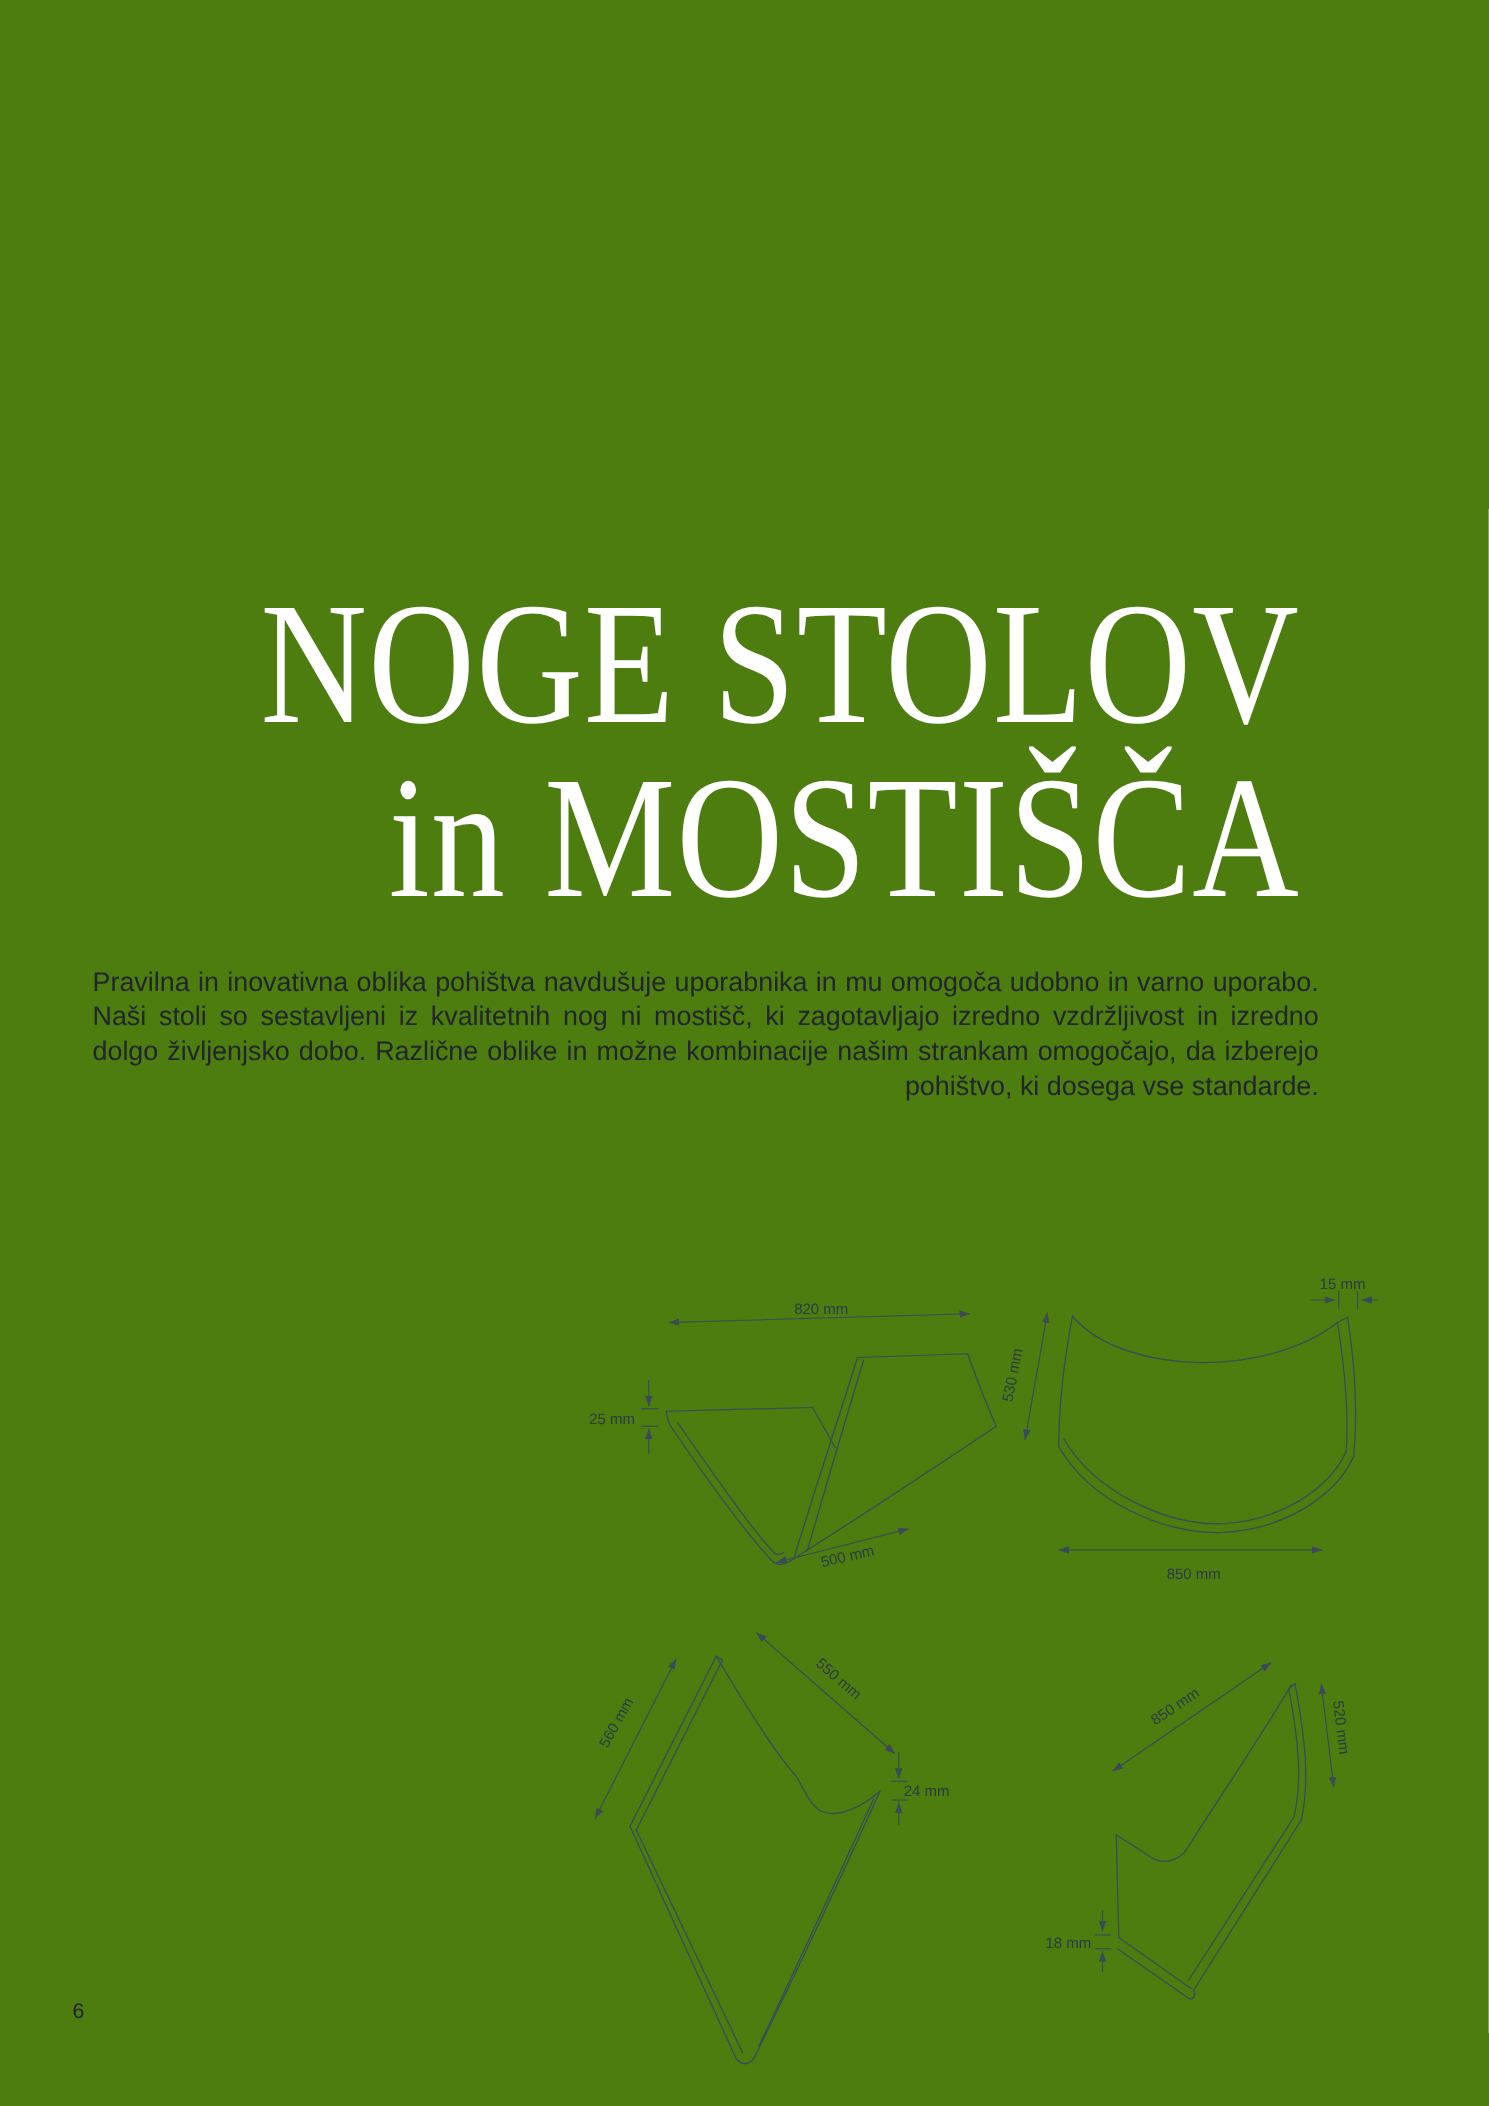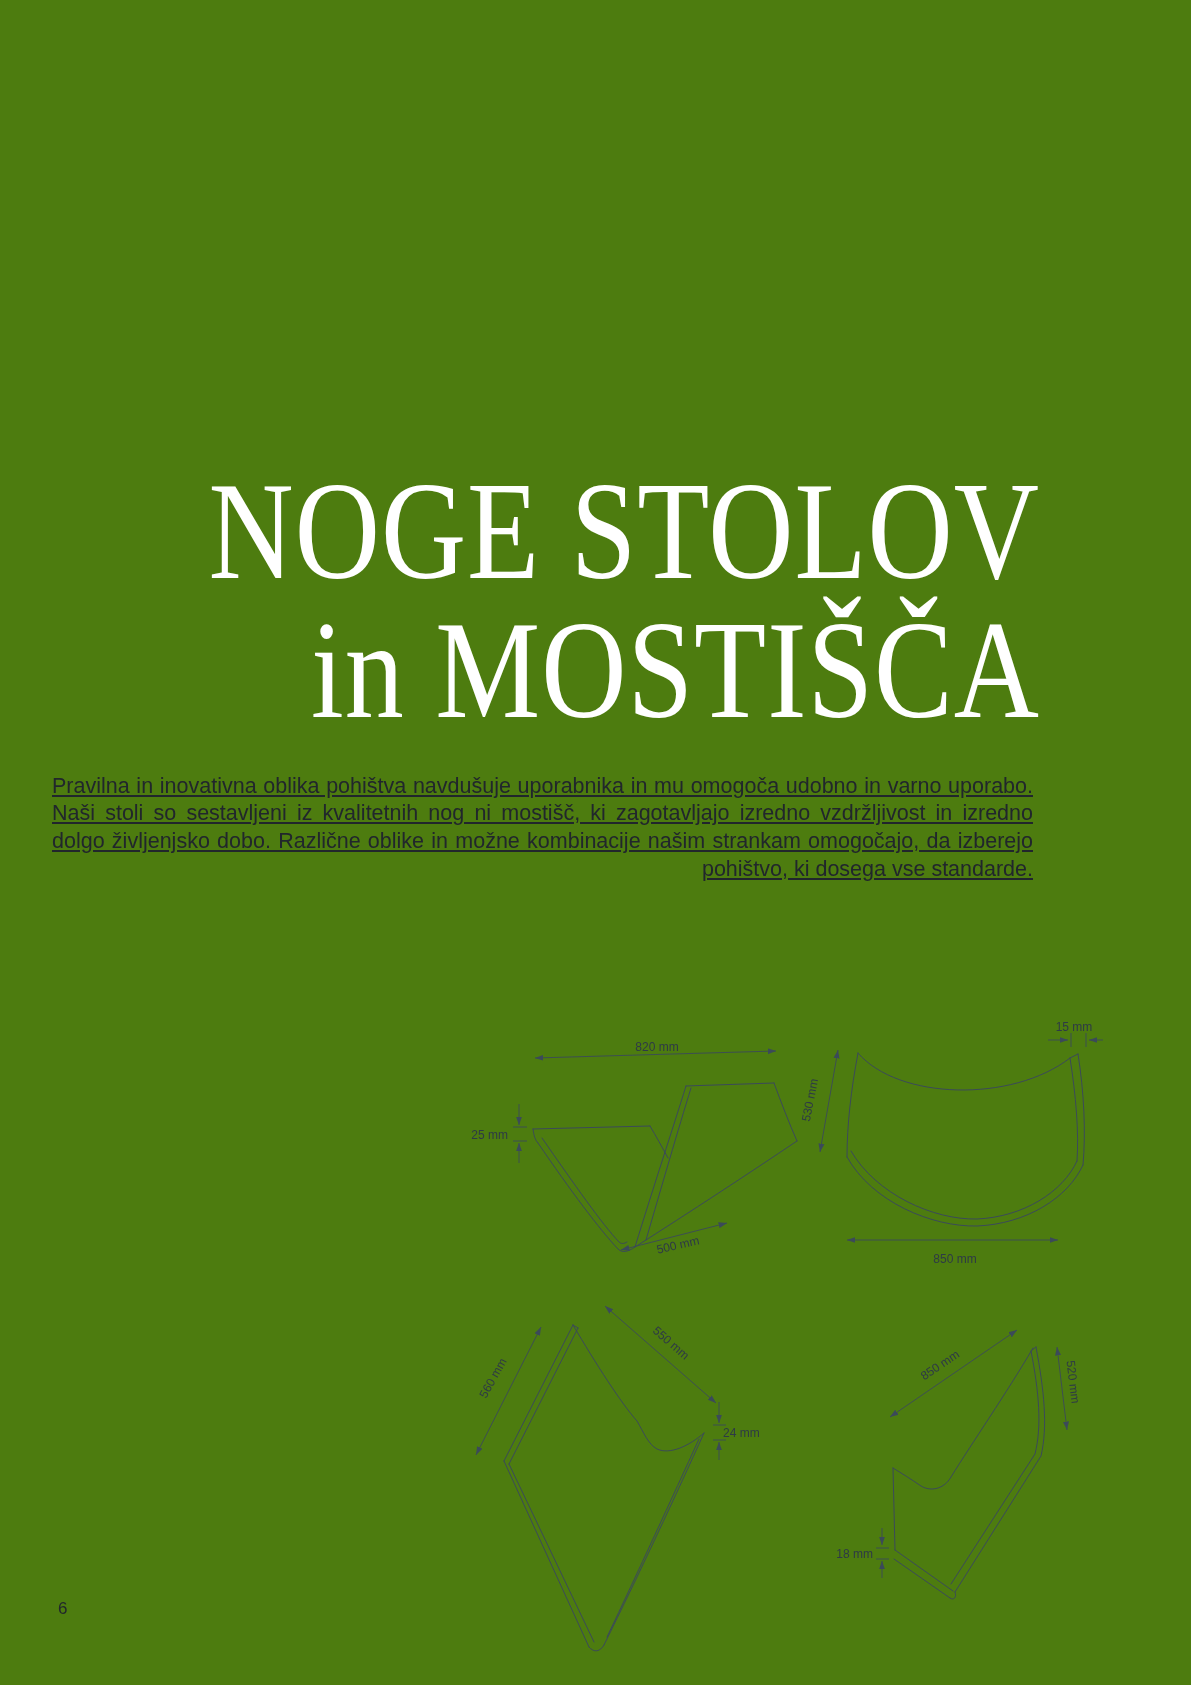--- a/index.html
+++ b/index.html
@@ -19,27 +19,26 @@
     font-weight:400;
     font-size:118px;
     line-height:118px;
     letter-spacing:1px;
     transform:scaleY(1.18);
     transform-origin:top right;
     white-space:nowrap;
   }
   .intro{
     position:absolute;
-    left:52px;top:751px;width:981px;
+    left:74px;top:751px;width:981px;
     color:#21262c;
     font-size:21.5px;
     line-height:27.7px;
     text-align:justify;
     text-align-last:right;
-    text-decoration:underline;
   }
   .drawings{
     position:absolute;left:0;top:0;
   }
   .ln{stroke:#3b4a59;fill:none;stroke-width:1;stroke-linecap:round;stroke-linejoin:round;}
   .dim{stroke:#3b4a59;fill:none;stroke-width:0.9;}
   .dimtext{
     fill:#2e3a46;
     font-family:"Liberation Sans",sans-serif;
     font-size:12px;

